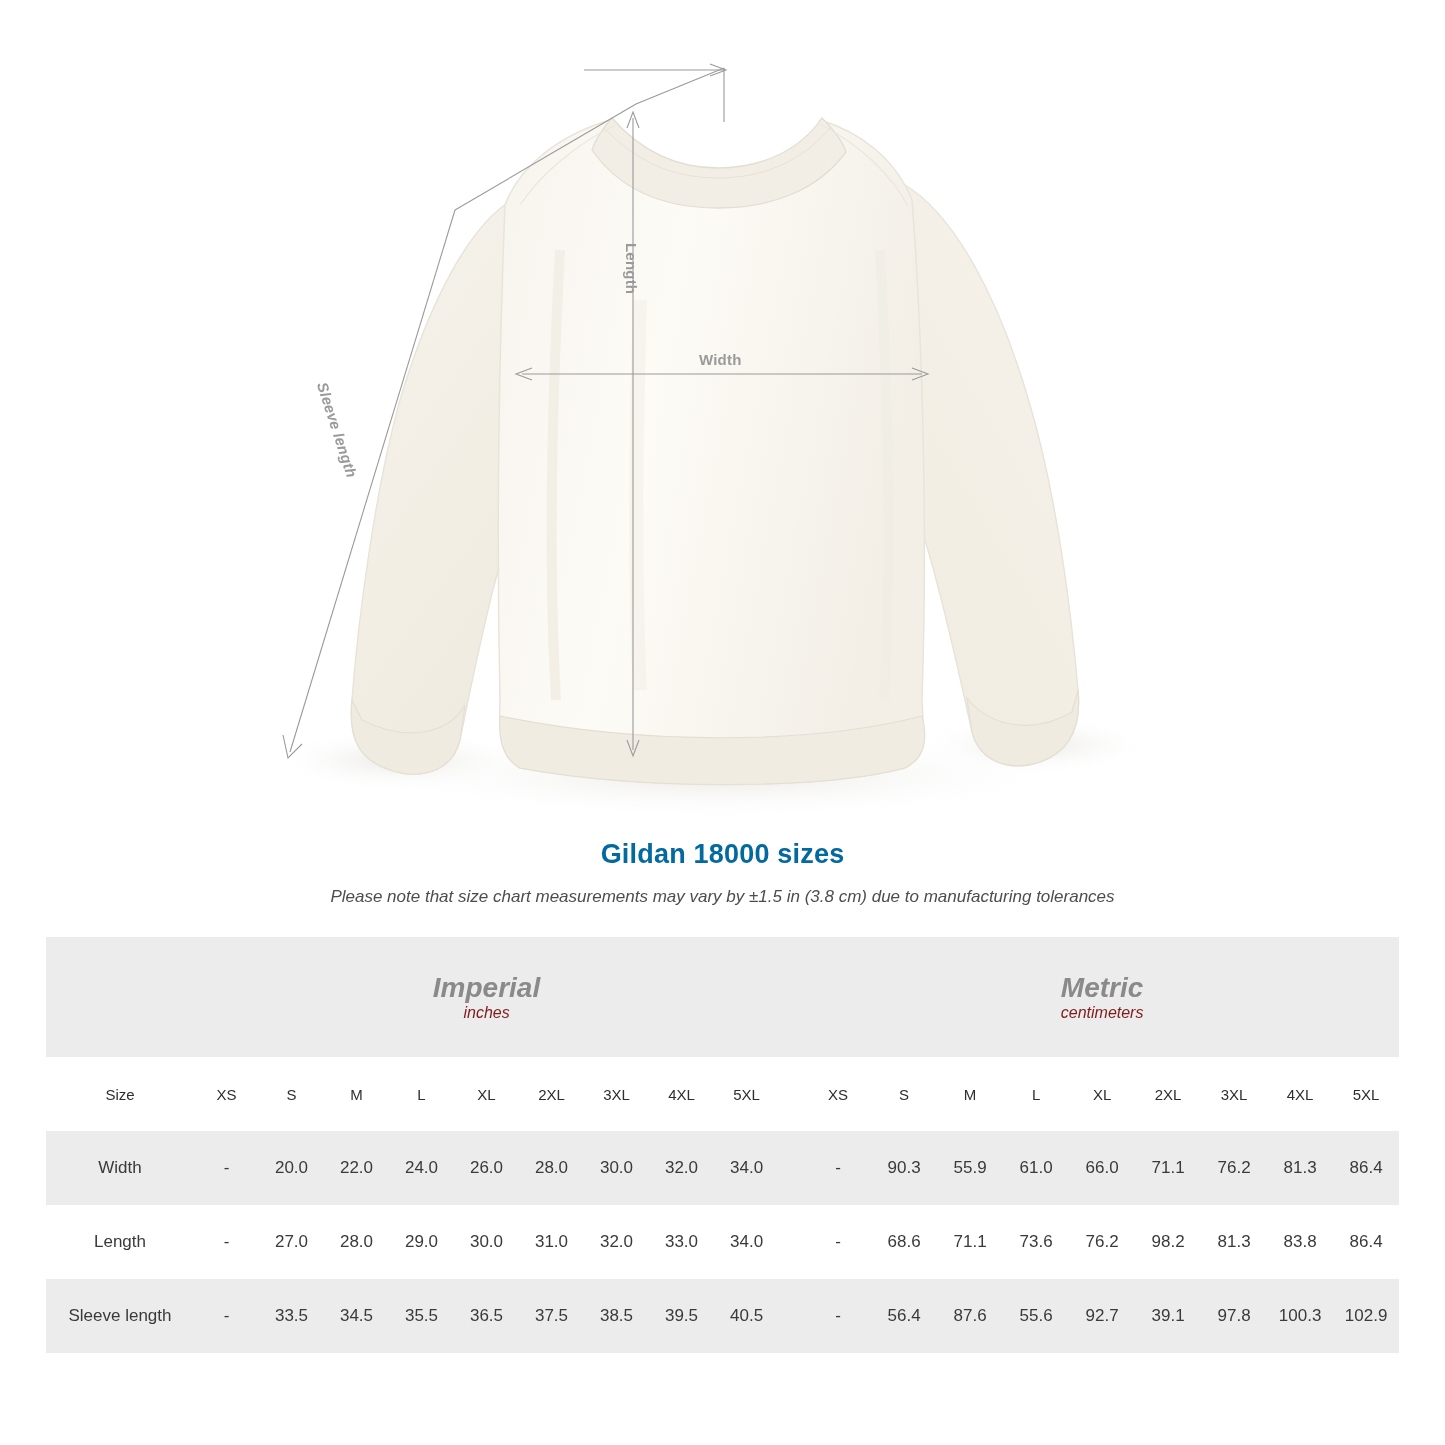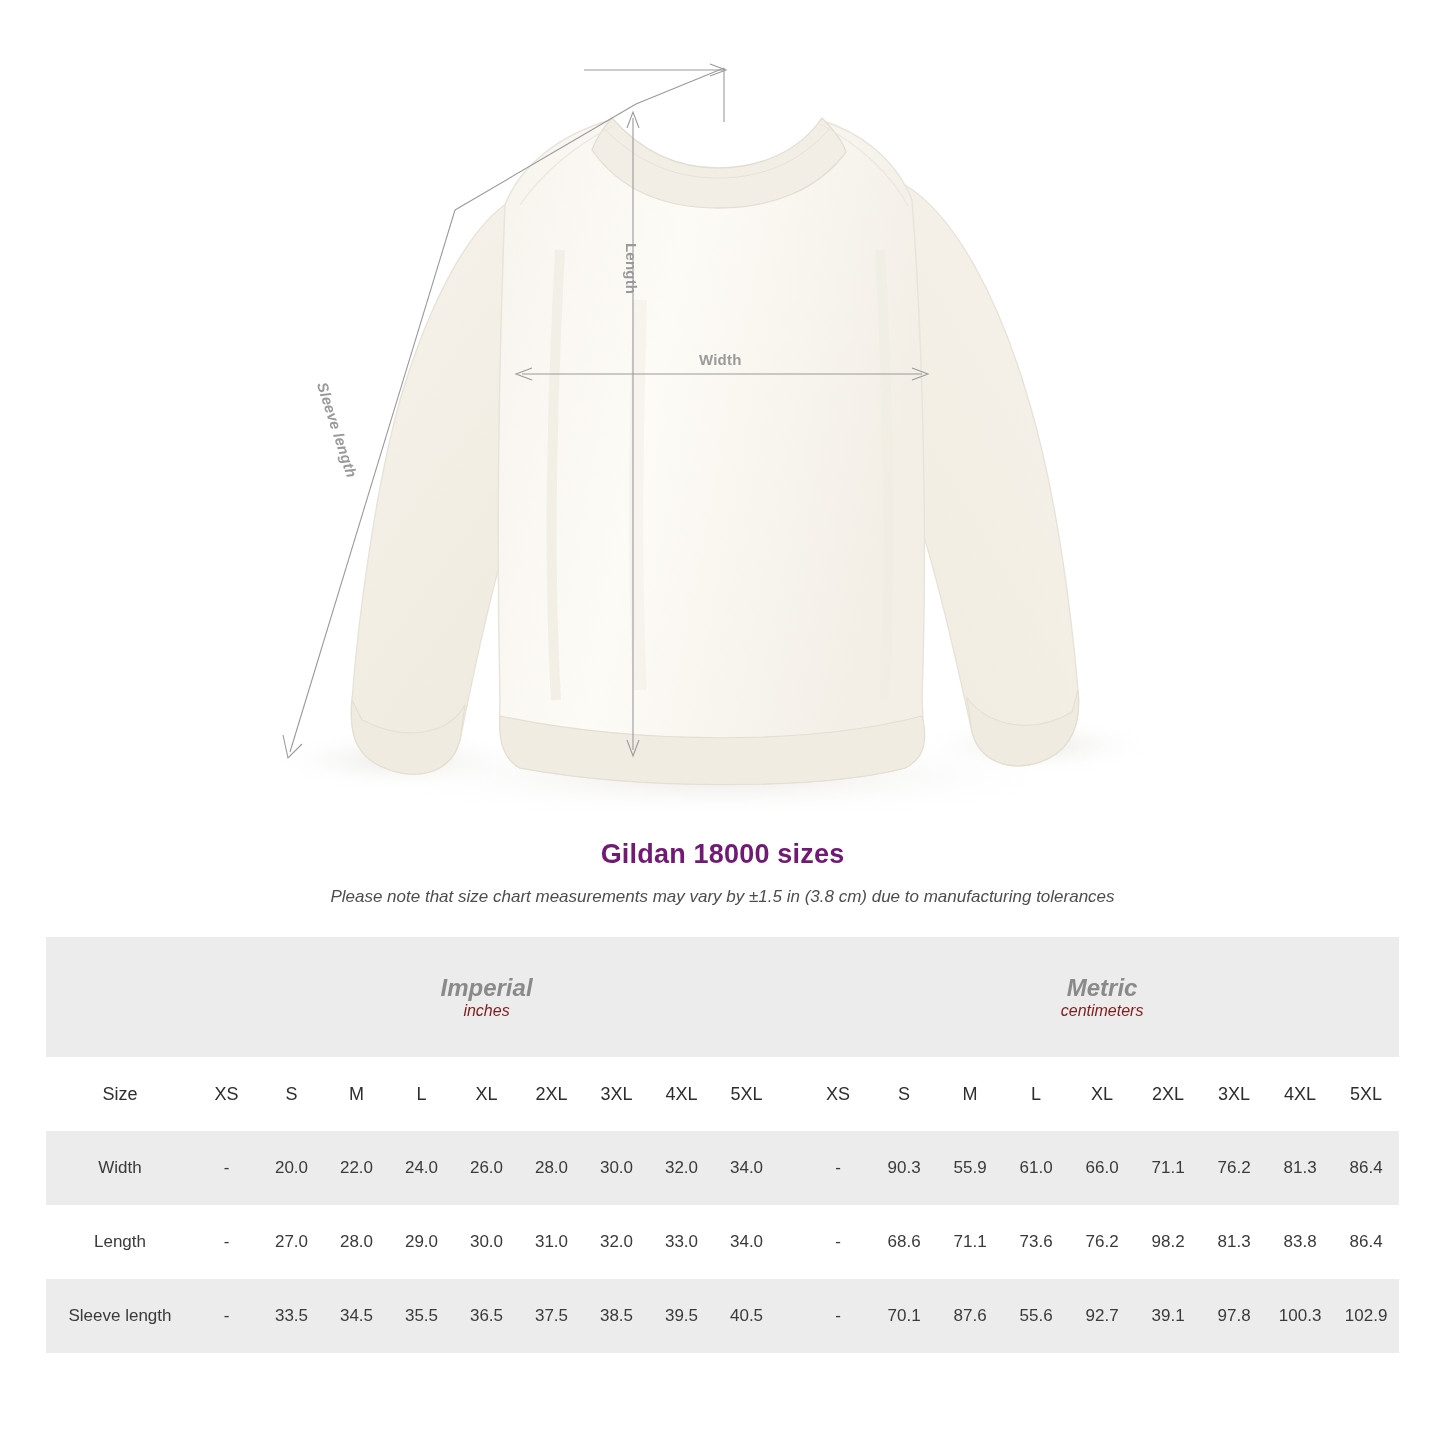--- a/index.html
+++ b/index.html
@@ -41,21 +41,21 @@
     transform:rotate(72deg);
     transform-origin:left top;
     font-style:italic;
   }
 
   
   .title-block { text-align:center; margin-top:4px; }
   .chart-title {
     font-size:27px;
     font-weight:bold;
-    color:#701a75;
+    color:#0369a1;
     letter-spacing:.2px;
   }
   .chart-note {
     margin-top:17px;
     font-size:17px;
     font-style:italic;
     color:#4d4d4d;
   }
 
   
@@ -72,34 +72,34 @@
     padding:0;
     height:74px;
     vertical-align:middle;
     font-weight:normal;
   }
   .unit-head {
     background:#ececec;
     height:120px;
   }
   .unit-head .u-sys {
-    font-size:24px;
+    font-size:28px;
     font-style:italic;
     font-weight:bold;
     color:#8a8a8a;
     line-height:1.15;
   }
   .unit-head .u-sub {
     font-size:16px;
     font-style:italic;
     color:#7f1d1d;
   }
   .blank-head { background:#ececec; }
 
-  tr.head-row td { font-size:18px; color:#2e2e2e; }
+  tr.head-row td { font-size:15px; color:#2e2e2e; }
   tr.head-row td.rowlabel { font-weight:normal; }
   td.rowlabel { font-weight:bold; font-size:18px; color:#2b2b2b; }
 
   tr.band td { background:#ececec; }
   tr.plain td { background:#ffffff; }
   td.gap { background:#ffffff !important; }
   tr.band td.gap { background:#ececec !important; }
 
   .sep { width:26px; }
 </style>
@@ -299,21 +299,21 @@
         <td>33.5</td>
         <td>34.5</td>
         <td>35.5</td>
         <td>36.5</td>
         <td>37.5</td>
         <td>38.5</td>
         <td>39.5</td>
         <td>40.5</td>
         <td class="gap sep"></td>
         <td>-</td>
-        <td>70.1</td>
+        <td>56.4</td>
         <td>87.6</td>
         <td>55.6</td>
         <td>92.7</td>
         <td>39.1</td>
         <td>97.8</td>
         <td>100.3</td>
         <td>102.9</td>
       </tr>
     </tbody>
   </table>

